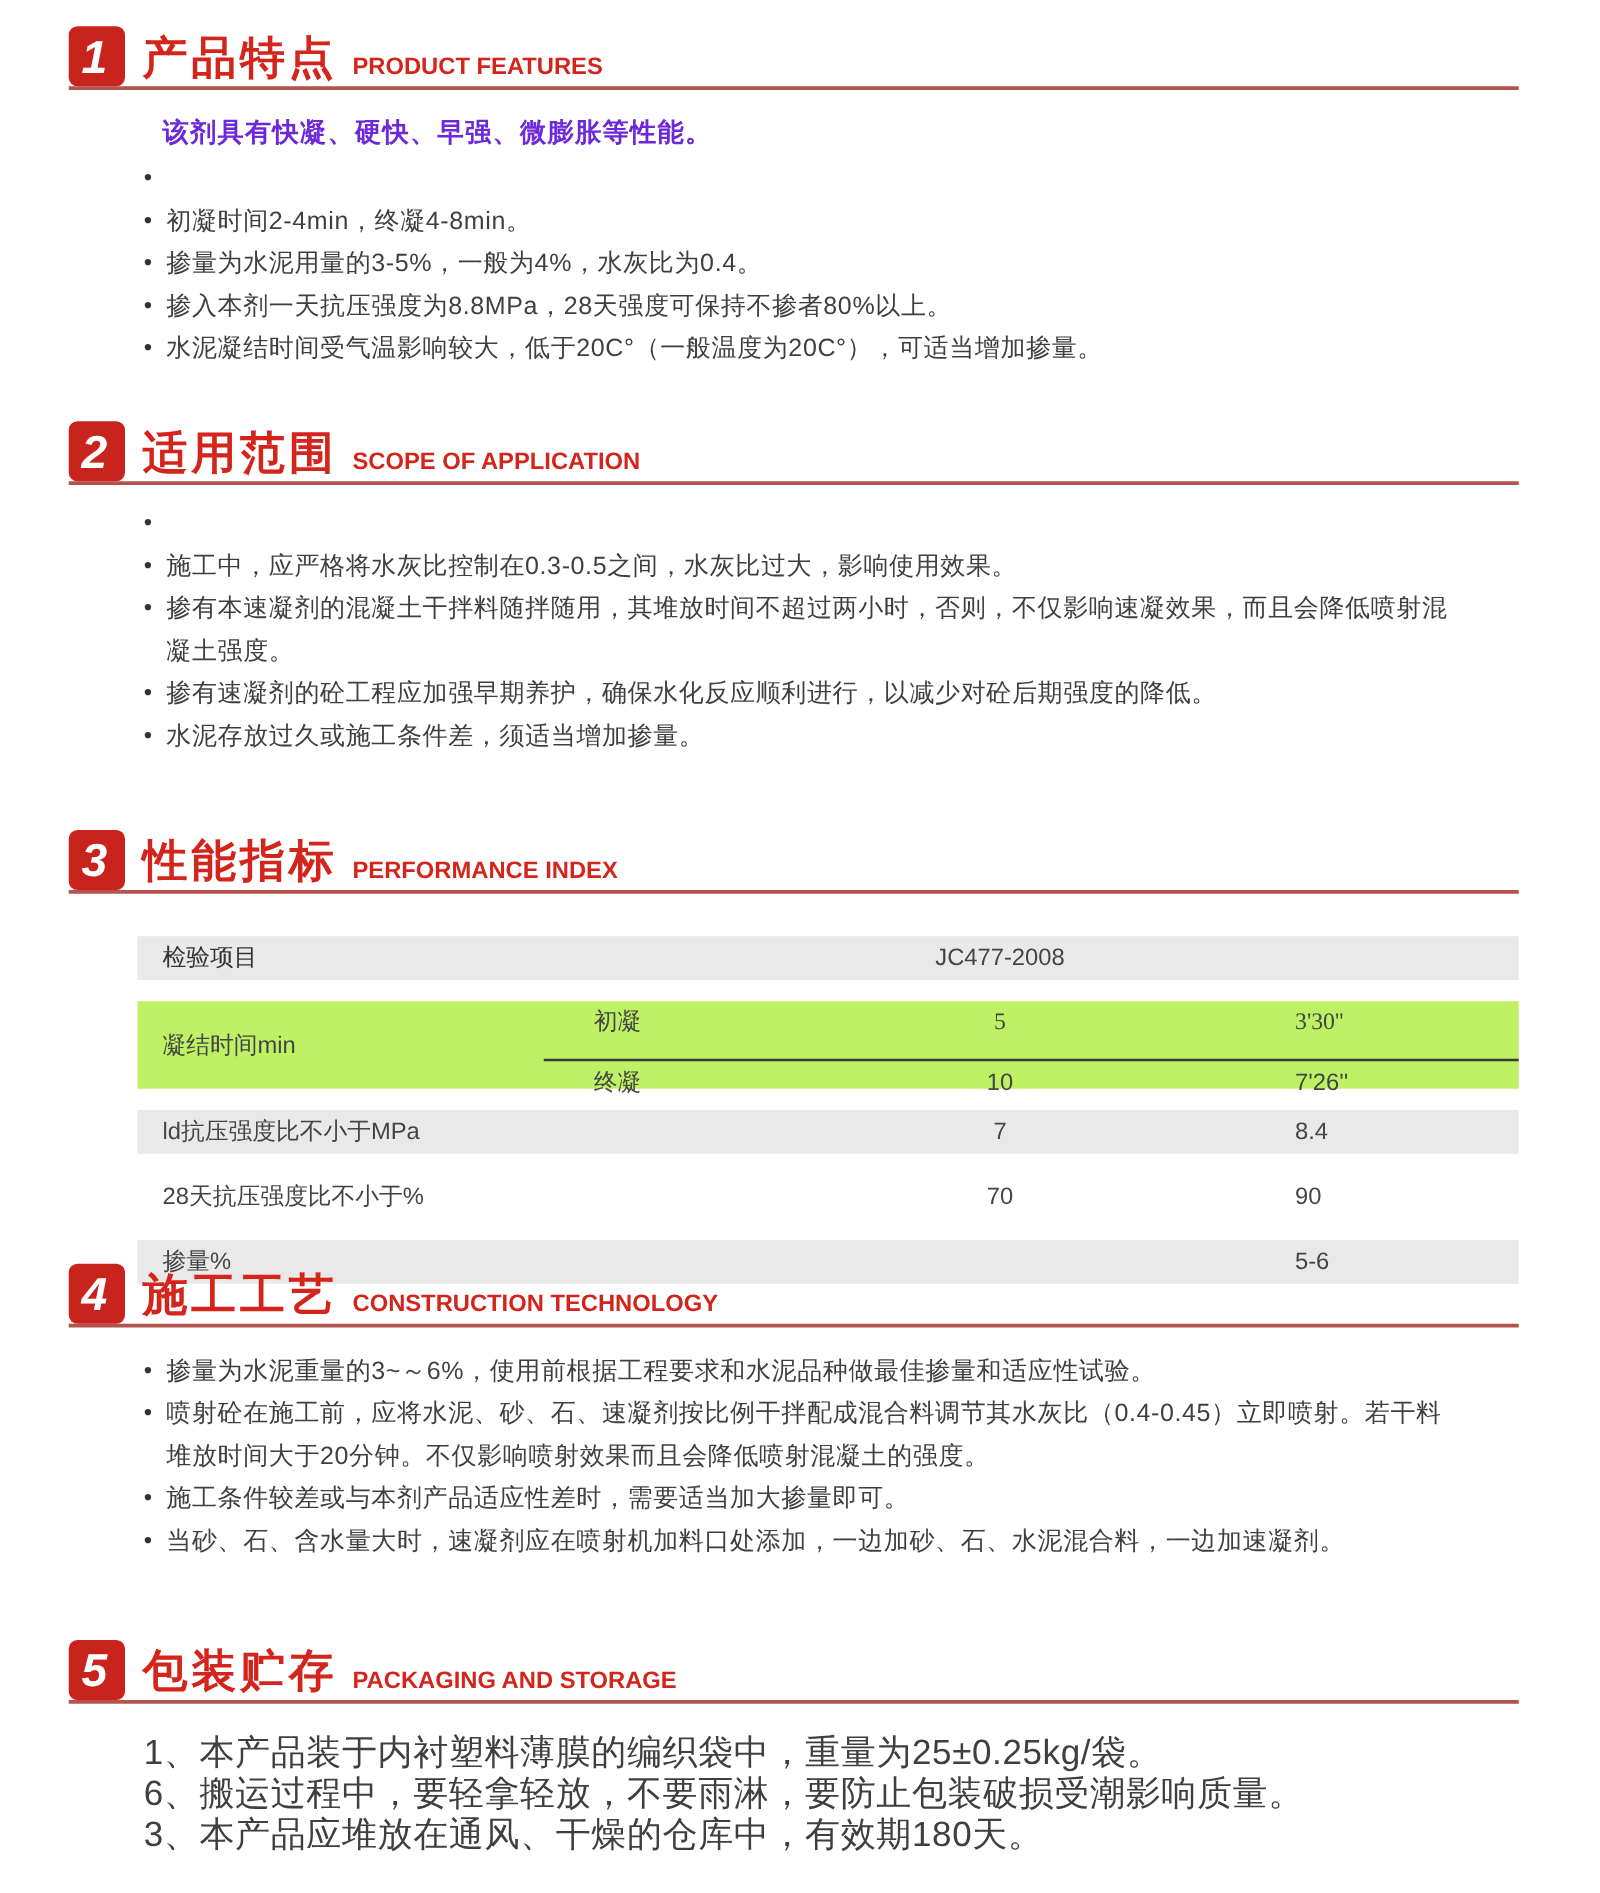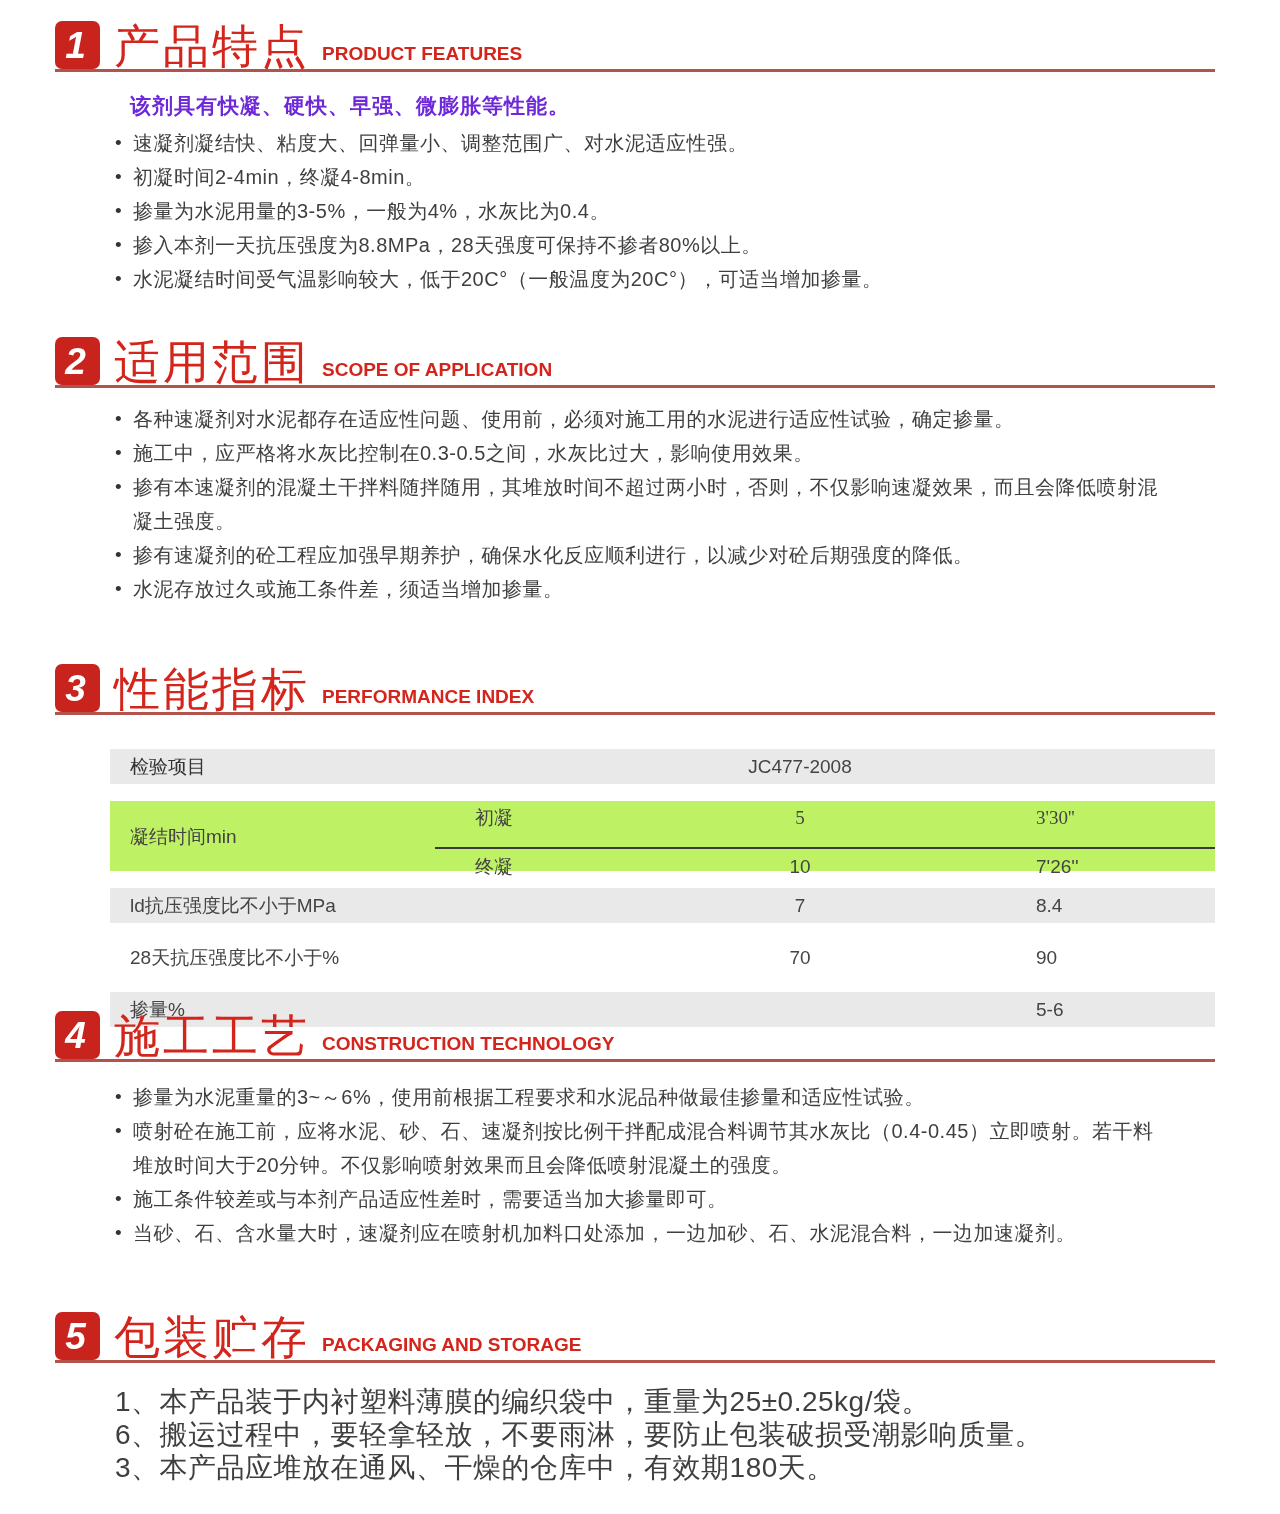--- a/index.html
+++ b/index.html
@@ -26,21 +26,21 @@
   }
   .badge{
     width:45px;height:48px;background:var(--accent);
     border-radius:7px;flex:0 0 45px;
     display:flex;align-items:center;justify-content:center;
     color:#fff;font-size:37px;font-weight:bold;font-style:italic;
     line-height:1;padding-right:4px;
   }
   .title-zh{
     margin-left:14px;color:var(--title-red);
-    font-size:46px;font-weight:normal;letter-spacing:3px;line-height:46px;
+    font-size:36px;font-weight:bold;letter-spacing:3px;line-height:46px;
     white-space:nowrap;
   }
   .title-en{
     margin-left:12px;color:var(--title-red);
     font-size:19px;font-weight:bold;letter-spacing:0px;line-height:30px;
     white-space:nowrap;
   }
   .intro{
     margin:20px 0 6px 75px;
     font-size:21px;font-weight:bold;color:#6d28d9;letter-spacing:1px;
@@ -84,21 +84,20 @@
       <div class="badge">
           <span>1</span>
         </div>
       <div class="title-zh">产品特点</div>
       <div class="title-en">PRODUCT FEATURES</div>
     </div>
     <div class="intro">该剂具有快凝、硬快、早强、微膨胀等性能。</div>
     <ul class="bullets">
       <li>
           <span class="bullet-marker">•</span>
-          <span class="bullet-text">速凝剂凝结快、粘度大、回弹量小、调整范围广、对水泥适应性强。</span>
         </li>
       <li>
           <span class="bullet-marker">•</span>
           <span class="bullet-text">初凝时间2-4min，终凝4-8min。</span>
         </li>
       <li>
           <span class="bullet-marker">•</span>
           <span class="bullet-text">掺量为水泥用量的3-5%，一般为4%，水灰比为0.4。</span>
         </li>
       <li>
@@ -116,21 +115,20 @@
     <div class="sec-header">
       <div class="badge">
           <span>2</span>
         </div>
       <div class="title-zh">适用范围</div>
       <div class="title-en">SCOPE OF APPLICATION</div>
     </div>
     <ul class="bullets">
       <li>
           <span class="bullet-marker">•</span>
-          <span class="bullet-text">各种速凝剂对水泥都存在适应性问题、使用前，必须对施工用的水泥进行适应性试验，确定掺量。</span>
         </li>
       <li>
           <span class="bullet-marker">•</span>
           <span class="bullet-text">施工中，应严格将水灰比控制在0.3-0.5之间，水灰比过大，影响使用效果。</span>
         </li>
       <li>
           <span class="bullet-marker">•</span>
           <span class="bullet-text">掺有本速凝剂的混凝土干拌料随拌随用，其堆放时间不超过两小时，否则，不仅影响速凝效果，而且会降低喷射混
 凝土强度。</span>
         </li>

